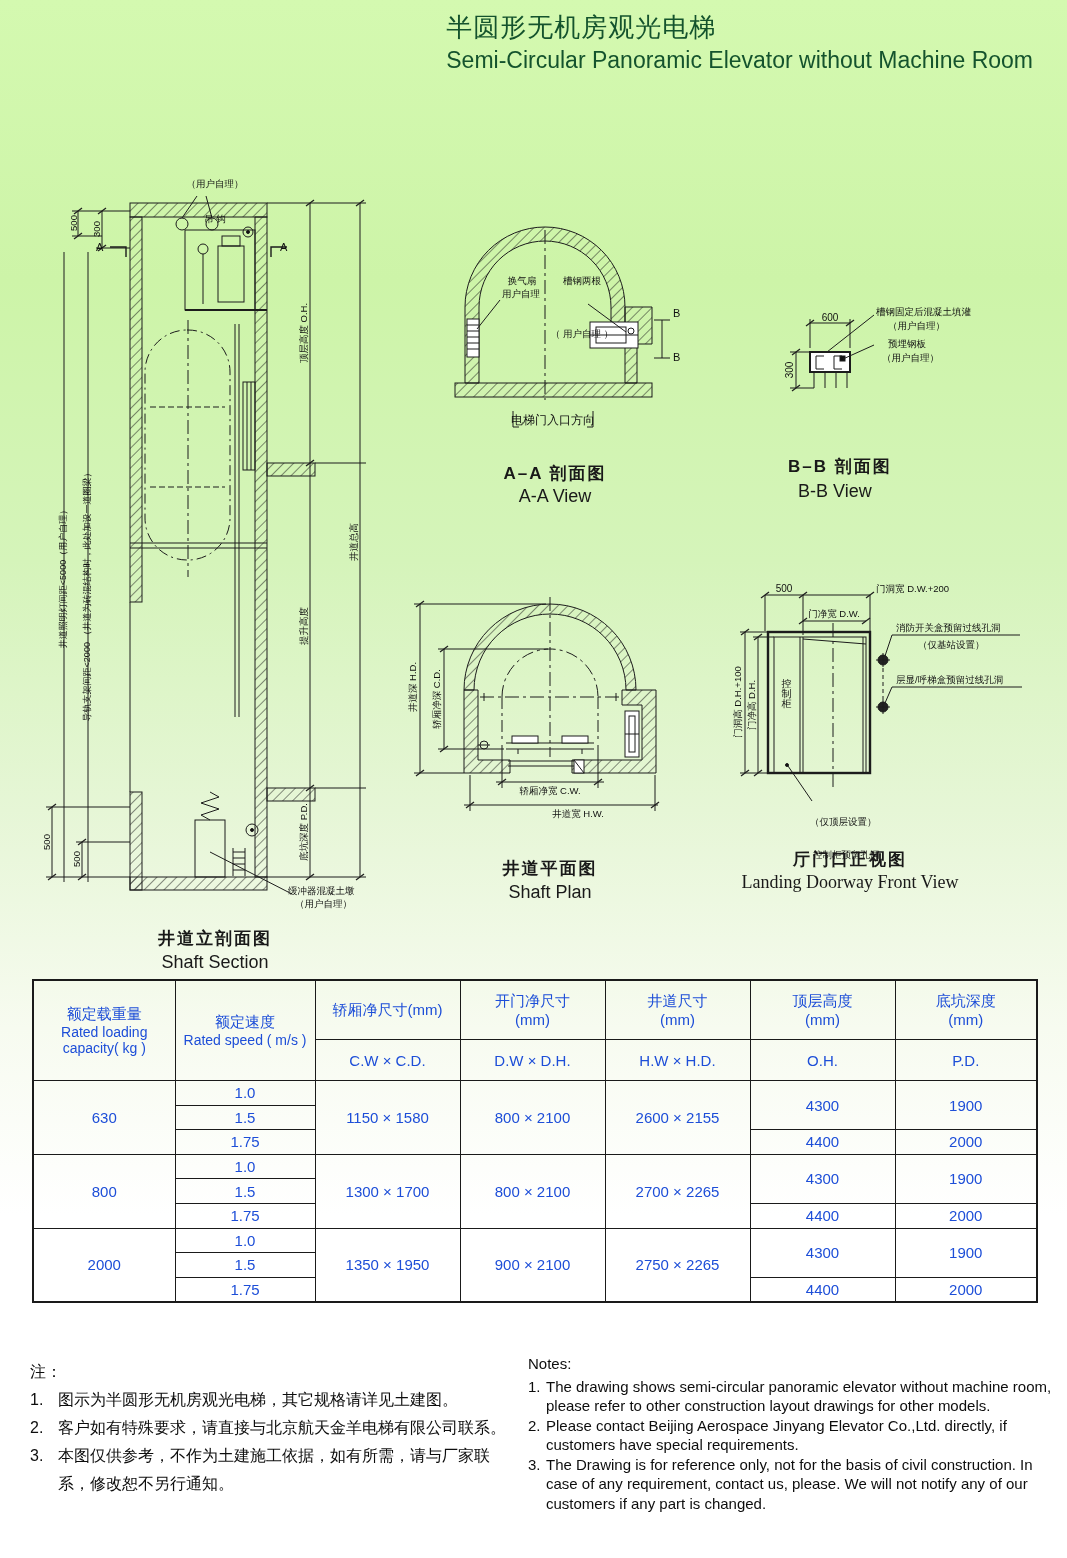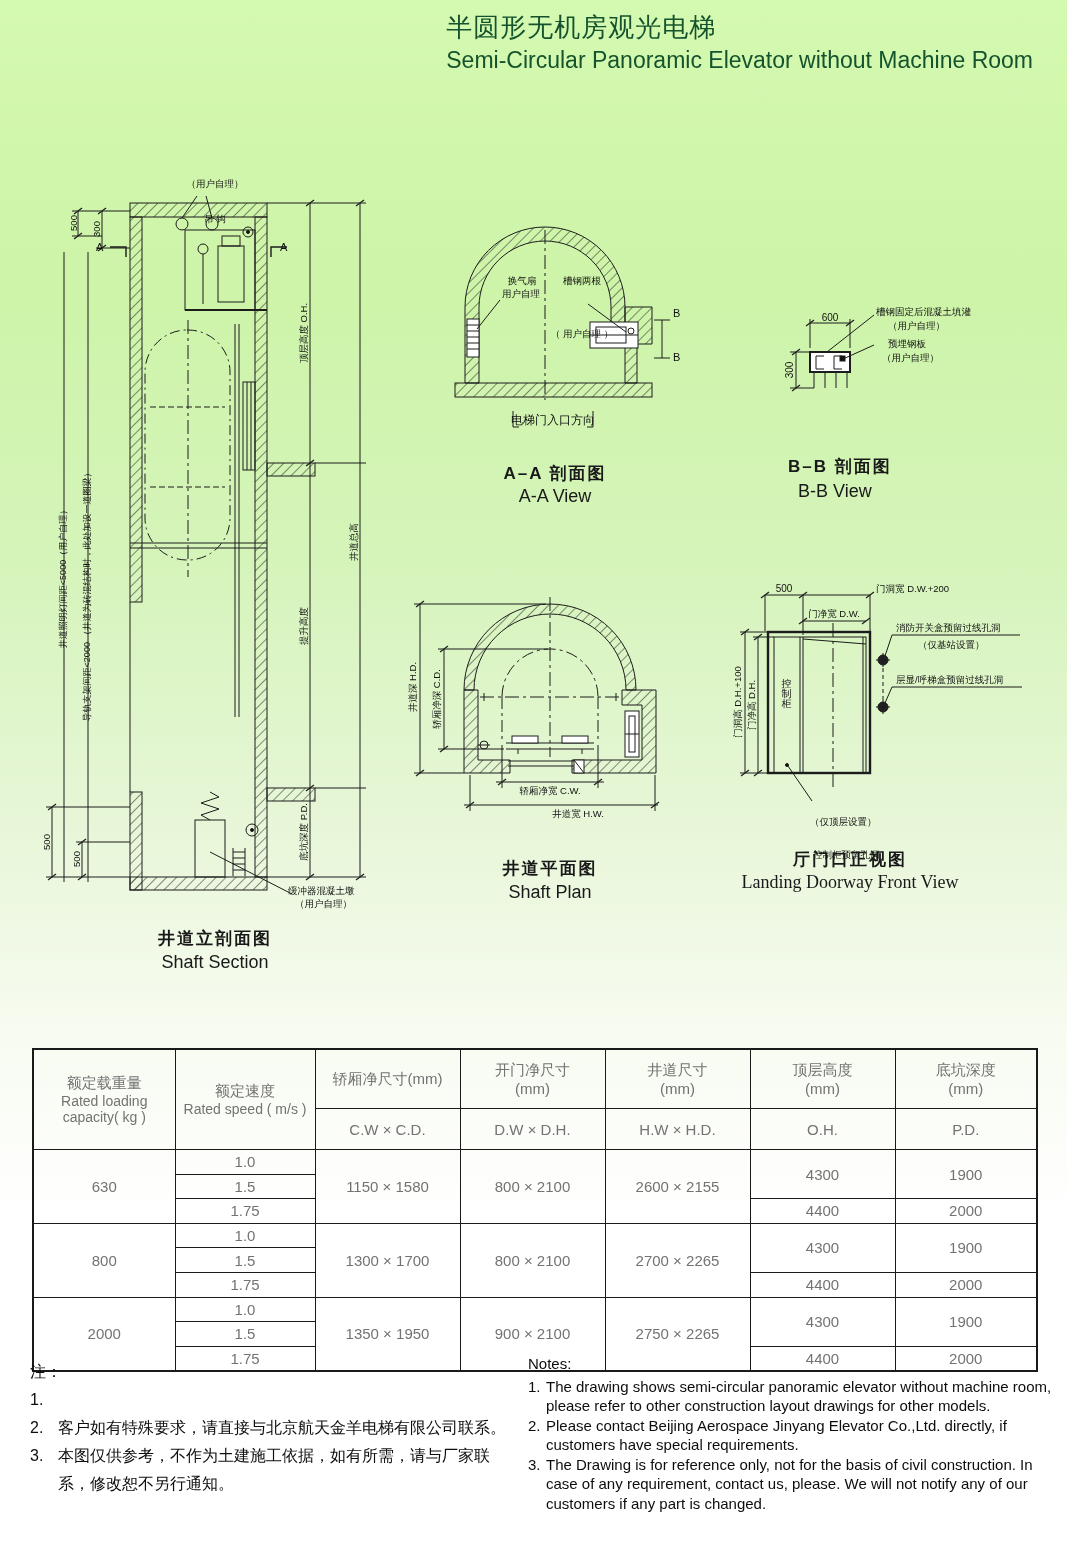--- a/index.html
+++ b/index.html
@@ -18,22 +18,22 @@
   .lbl.c{transform:translateX(-50%);}
   .vlbl{position:absolute;font-size:9.5px;white-space:nowrap;color:#111;
         transform:translate(-50%,-50%) rotate(-90deg);}
   .mk{position:absolute;font-size:11px;color:#111;}
   .vtext{position:absolute;writing-mode:vertical-lr;text-orientation:upright;
          letter-spacing:10px;font-size:10px;color:#111;}
   .cap-zh{position:absolute;left:0;width:100%;text-align:center;font-size:17px;
           font-weight:bold;letter-spacing:2px;color:#191919;}
   .cap-en{position:absolute;left:0;width:100%;text-align:center;font-size:18px;color:#191919;}
   .cap-zh.left-cap,.cap-en.left-cap{width:auto;text-align:left;}
-  .spec{position:absolute;left:32px;top:1048px;width:1004px;border-collapse:collapse;
-        table-layout:fixed;font-size:15px;color:#737373;}
+  .spec{position:absolute;left:32px;top:979px;width:1004px;border-collapse:collapse;
+        table-layout:fixed;font-size:15px;color:#1d4ed8;}
   .spec th,.spec td{border:1.4px solid #1a1a1a;text-align:center;vertical-align:middle;
         padding:0 2px;font-weight:normal;background:transparent;}
   .spec{border:2.2px solid #1a1a1a;}
   .spec thead tr.r1 th{height:58px;}
   .spec thead tr.r2 th{height:40px;}
   .spec tbody tr{height:24.6px;}
   .spec .en{font-size:14px;}
   .notes-zh{position:absolute;left:30px;top:1358px;width:484px;font-size:16px;line-height:1.75;color:#0d0d0d;}
   .notes-en{position:absolute;left:528px;top:1354px;width:530px;font-size:15px;line-height:1.3;color:#0d0d0d;}
   .note-item{display:flex;}
@@ -460,20 +460,21 @@
       <td>2000</td>
     </tr>
   </tbody>
 </table>
 
 
 <div class="notes-zh">
   <div>注：</div>
   <div class="note-item">
     <span class="num">1.</span>
+    <span>图示为半圆形无机房观光电梯，其它规格请详见土建图。</span>
   </div>
   <div class="note-item">
     <span class="num">2.</span>
     <span>客户如有特殊要求，请直接与北京航天金羊电梯有限公司联系。</span>
   </div>
   <div class="note-item">
     <span class="num">3.</span>
     <span>本图仅供参考，不作为土建施工依据，如有所需，请与厂家联系，修改恕不另行通知。</span>
   </div>
 </div>

